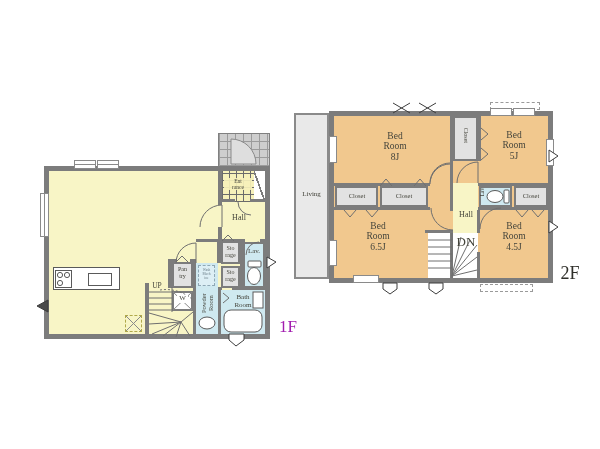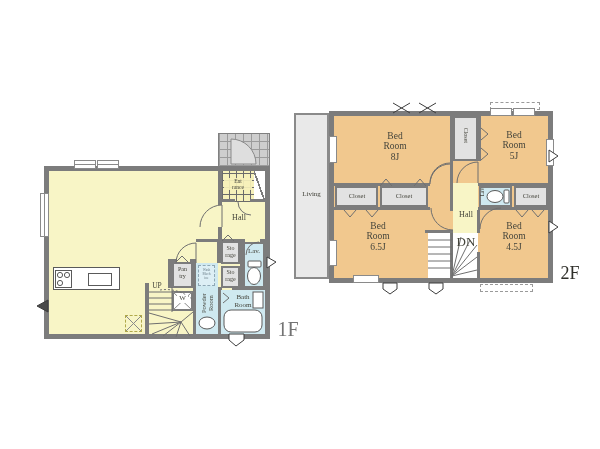--- a/index.html
+++ b/index.html
@@ -88,21 +88,21 @@
 try</div>
   <div class="lbl" style="left:177px;top:295px;width:11px;font-size:7px;background:#fff;">W</div>
   <div class="lbl" style="left:199px;top:268px;width:15px;font-size:3.5px;line-height:1.2;color:#6c7f89;">Wash
 Mach
 ine</div>
   <div class="lbl" style="left:186px;top:290px;width:42px;font-size:6.5px;transform:rotate(-90deg) translateX(-6px);">Powder
 Room</div>
   <div class="lbl" style="left:227px;top:294px;width:32px;font-size:7px;">Bath
 Room</div>
   <div class="lbl" style="left:146px;top:282px;width:22px;font-size:7.5px;">UP</div>
-  <div class="lbl" style="left:273px;top:318px;width:30px;font-size:20px;color:#737373;">1F</div>
+  <div class="lbl" style="left:273px;top:318px;width:30px;font-size:17px;color:#a21caf;">1F</div>
 
   <div class="abs" style="left:294px;top:113px;width:35px;height:166px;background:#e9e9e9;border:2px solid #8a8a8a;box-sizing:border-box;z-index:0;"></div>
 
   <div class="outer" style="left:329px;top:111px;width:224px;height:172px;background:#f1c88e;"></div>
 
   <div class="fill" style="left:453px;top:183px;width:25px;height:52px;background:#f8f5c6;"></div>
   <div class="fill" style="left:428px;top:233px;width:50px;height:45px;background:#ffffff;"></div>
 
   <div class="wall" style="left:450px;top:116px;width:3px;height:67px;"></div>
   <div class="wall" style="left:478px;top:116px;width:3px;height:45px;"></div>

